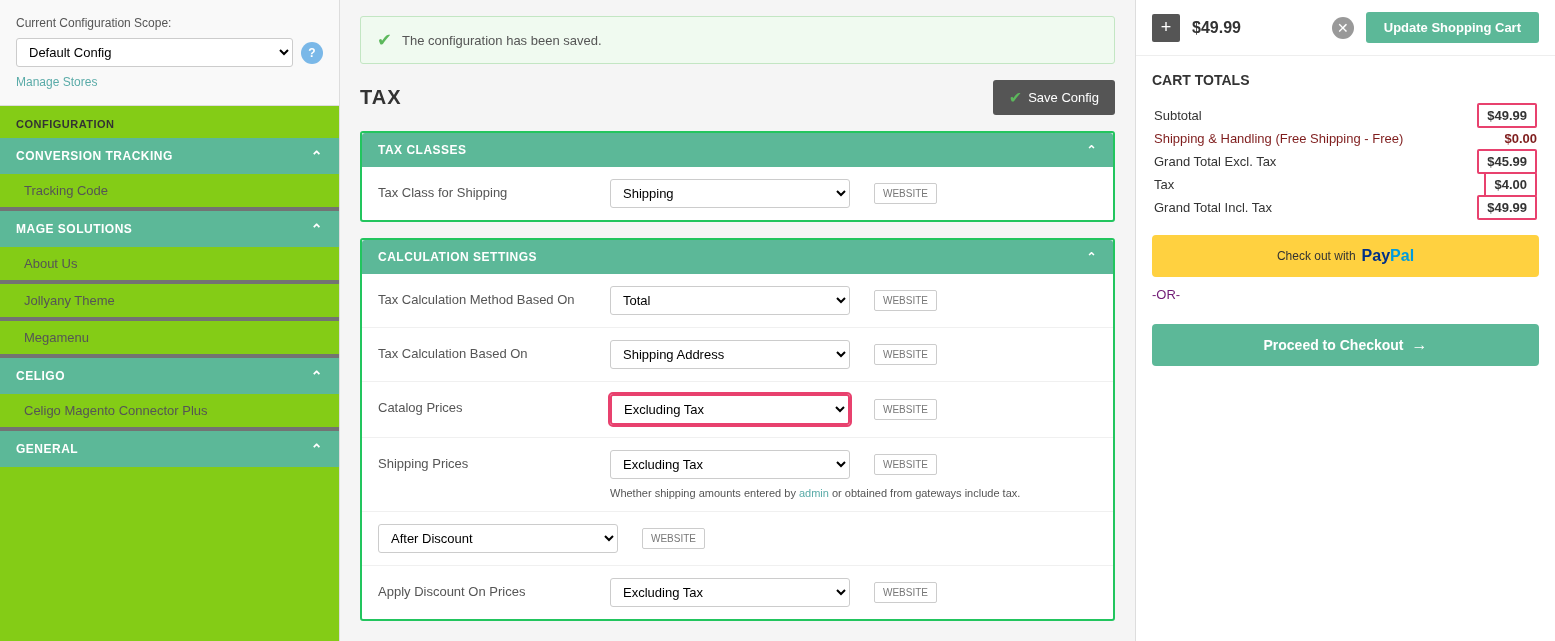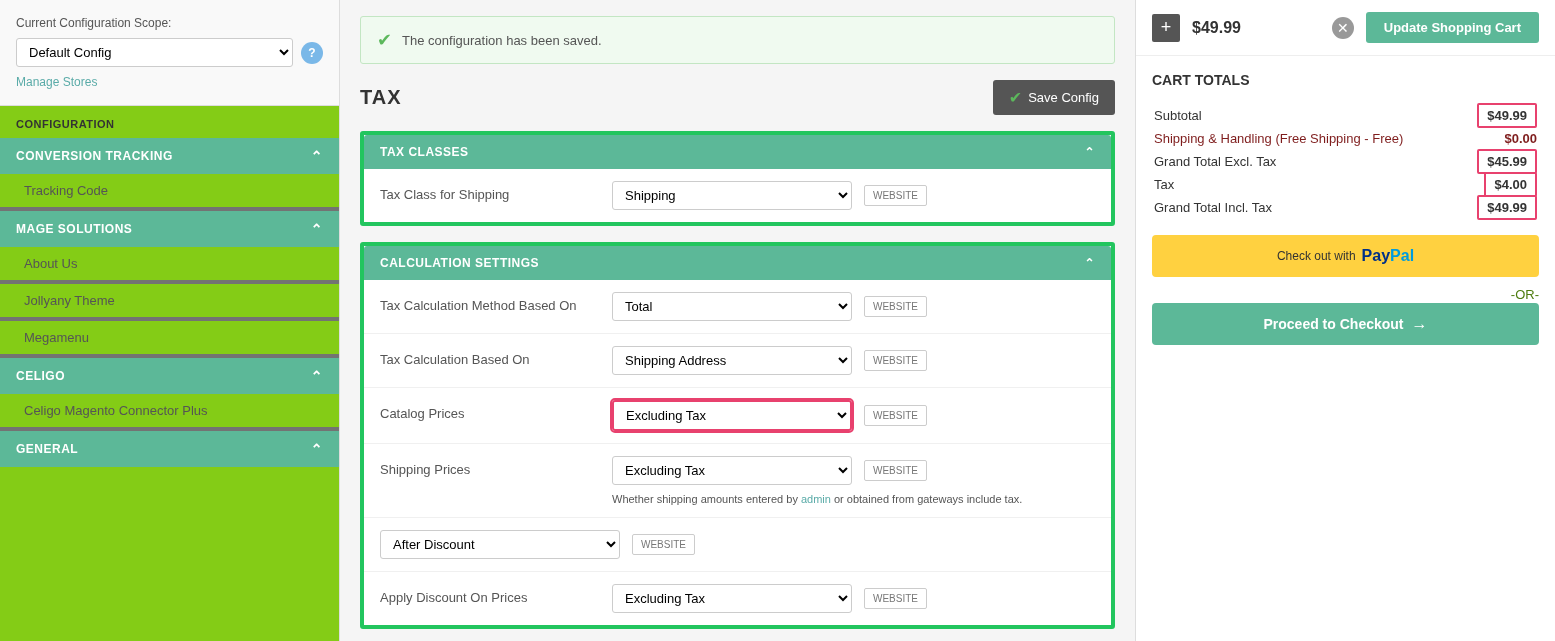--- a/index.html
+++ b/index.html
@@ -143,21 +143,21 @@
       cursor: pointer;
       display: flex;
       align-items: center;
       gap: 6px;
     }
     .save-config-btn .check-icon { color: #5cb85c; font-size: 16px; }
 
     
     .panel {
       background: #fff;
-      border: 4px solid #22c55e;
+      border: 2px solid #22c55e;
       border-radius: 3px;
       margin-bottom: 16px;
     }
     .panel-header {
       background: #5cb898;
       color: #fff;
       padding: 10px 16px;
       font-size: 12px;
       font-weight: bold;
       letter-spacing: 0.5px;
@@ -187,21 +187,21 @@
     }
     .config-control {
       flex: 1;
       display: flex;
       flex-direction: column;
       gap: 4px;
     }
     .config-select-row {
       display: flex;
       align-items: center;
-      gap: 12px;
+      gap: 24px;
     }
     .config-select {
       flex: 1;
       padding: 5px 8px;
       border: 1px solid #ccc;
       border-radius: 3px;
       font-size: 13px;
       background: #fff;
       max-width: 240px;
     }
@@ -332,24 +332,24 @@
       color: #333;
     }
     .paypal-logo {
       font-size: 16px;
       font-weight: bold;
       color: #003087;
     }
     .paypal-logo span { color: #009cde; }
 
     .or-divider {
-      text-align: right;
-      color: #4d7c0f;
-      font-size: 13px;
-      margin-bottom: 1px;
+      text-align: left;
+      color: #701a75;
+      font-size: 13px;
+      margin-bottom: 22px;
     }
     .checkout-btn {
       width: 100%;
       background: #5cb898;
       color: #fff;
       border: none;
       padding: 12px 16px;
       border-radius: 4px;
       font-size: 14px;
       font-weight: bold;

